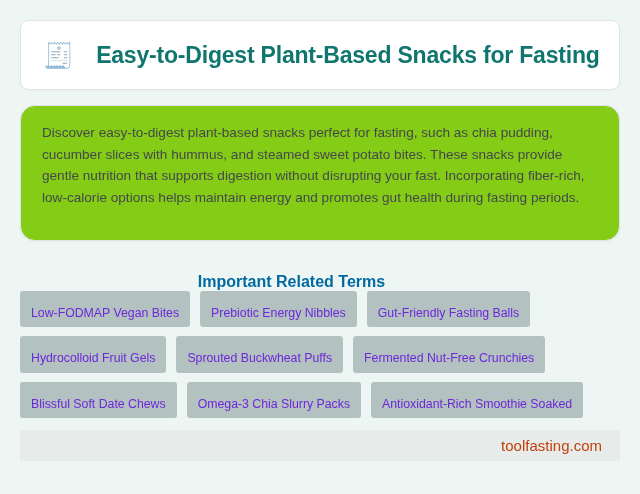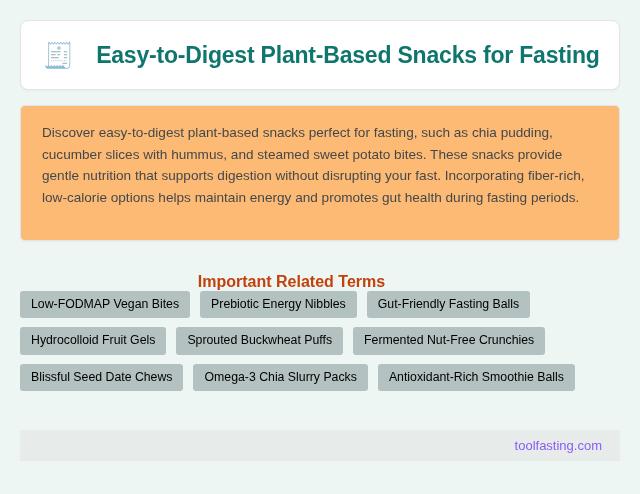--- a/index.html
+++ b/index.html
@@ -51,81 +51,81 @@
   }
 
   
   .body-card {
     position: absolute;
     left: 20px;
     top: 105px;
     width: 600px;
     height: 136px;
     box-sizing: border-box;
-    background: #fdba74;
+    background: #84cc16;
     border: 1px solid #e2e4ec;
-    border-radius: 5px;
+    border-radius: 15px;
     padding: 16px 21px 14px 21px;
     box-shadow: 0 1px 2px rgba(60,70,90,0.04);
   }
   .body-text {
     margin: 0;
     font-size: 13.6px;
     line-height: 21.5px;
     color: #44484c;
   }
 
   
   .terms-heading {
     position: absolute;
     left: 0;
     top: 260px;
     width: 583px;
     text-align: center;
     font-size: 16px;
-    color: #c2410c;
+    color: #0369a1;
   }
   .tags {
     position: absolute;
     left: 20px;
     top: 291px;
     width: 604px;
     display: flex;
     flex-wrap: wrap;
     gap: 9px 10px;
     align-content: flex-start;
   }
   .tag {
     background: #b3c1c0;
-    color: #000000;
+    color: #6d28d9;
     font-size: 12.3px;
     line-height: 1;
-    padding: 7px 11px 8px 11px;
+    padding: 16px 11px 8px 11px;
     border-radius: 3px;
     white-space: nowrap;
     user-select: none;
   }
 
   
   .footer {
     position: absolute;
     left: 20px;
     top: 430px;
     width: 600px;
     height: 31px;
     box-sizing: border-box;
     background: #e7ecea;
     display: flex;
     align-items: center;
     justify-content: flex-end;
     padding-right: 18px;
   }
   .footer-text {
-    font-size: 13px;
-    color: #8b5cf6;
+    font-size: 15px;
+    color: #c2410c;
   }
 </style>
 </head>
 <body>
 
 <div class="page">
 
   <div class="title-card">
     <span class="title-icon">🧾</span>
     <h1 class="title-text">Easy-to-Digest Plant-Based Snacks for Fasting</h1>
@@ -137,22 +137,22 @@
 
   <h2 class="terms-heading">Important Related Terms</h2>
 
   <div class="tags">
       <span class="tag">Low-FODMAP Vegan Bites</span>
       <span class="tag">Prebiotic Energy Nibbles</span>
       <span class="tag">Gut-Friendly Fasting Balls</span>
       <span class="tag">Hydrocolloid Fruit Gels</span>
       <span class="tag">Sprouted Buckwheat Puffs</span>
       <span class="tag">Fermented Nut-Free Crunchies</span>
-      <span class="tag">Blissful Seed Date Chews</span>
+      <span class="tag">Blissful Soft Date Chews</span>
       <span class="tag">Omega-3 Chia Slurry Packs</span>
-      <span class="tag">Antioxidant-Rich Smoothie Balls</span>
+      <span class="tag">Antioxidant-Rich Smoothie Soaked</span>
     </div>
 
   <div class="footer">
     <span class="footer-text">toolfasting.com</span>
   </div>
 
 </div>
 
 </body></html>

